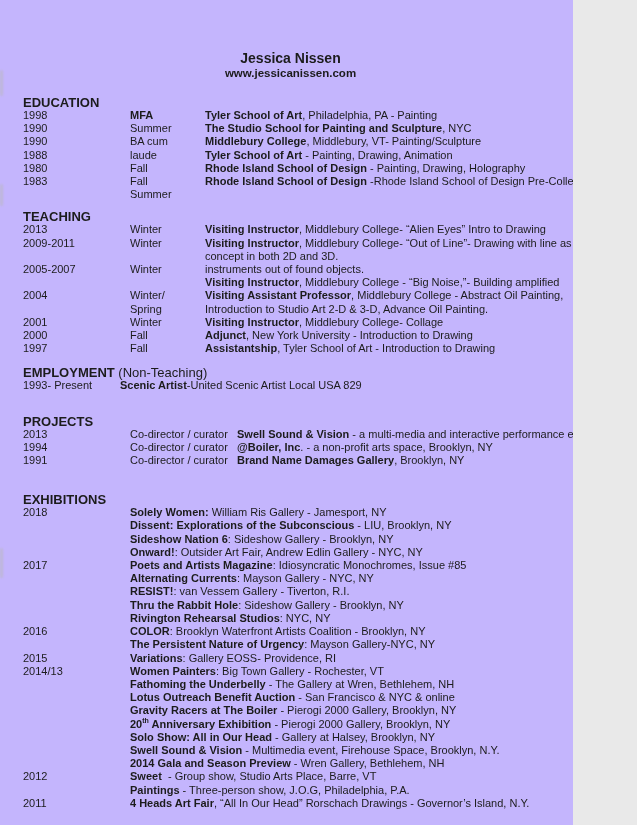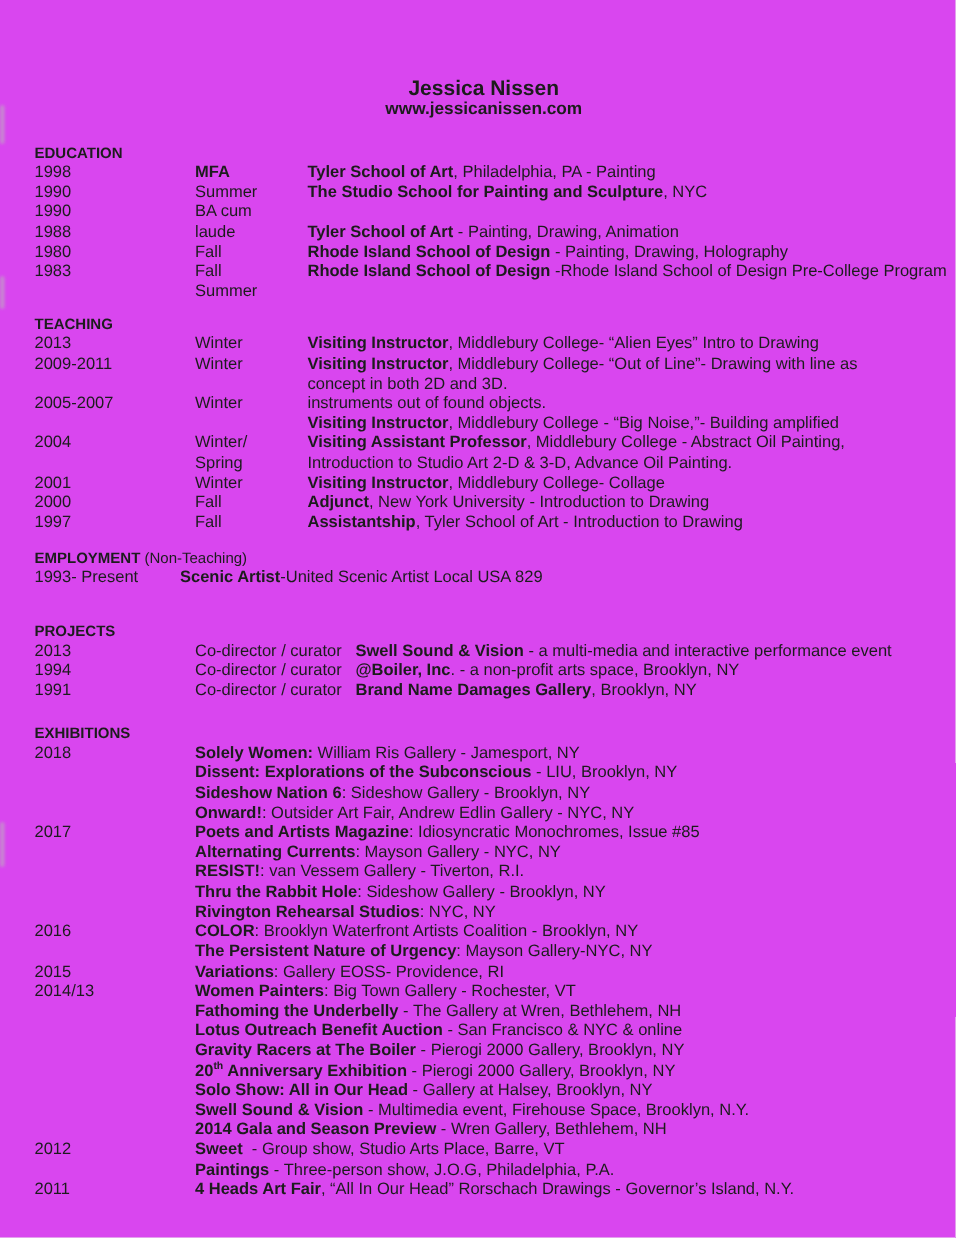--- a/index.html
+++ b/index.html
@@ -1,39 +1,39 @@
 <!DOCTYPE html>
 <html><head>
 <meta charset="utf-8">
 <style>
   html,body{margin:0;padding:0;background:#e9e9e9;}
   .page{
     position:relative;
-    width:637px;height:825px;
+    width:573px;height:825px;
     margin:0;
-    background:#d946ef;
+    background:#c4b5fd;
     box-sizing:border-box;
     padding:50px 15px 0 23px;
     font-family:"Liberation Sans","DejaVu Sans",sans-serif;
     font-size:11px;line-height:13.2px;
     color:#1c1c1c;
     overflow:hidden;
   }
   header{text-align:center;}
   .name{font-size:14px;font-weight:bold;line-height:17px;}
   .site{font-size:11.5px;font-weight:bold;line-height:13px;}
   section h2{
-    font-size:10px;font-weight:bold;line-height:13px;margin:0;
+    font-size:13px;font-weight:bold;line-height:13px;margin:0;
   }
   .hsuffix{font-weight:normal;}
   section.sec-education{margin-top:16px;}
   section.sec-teaching{margin-top:9px;}
   section.sec-employment{margin-top:11px;}
   section.sec-projects{margin-top:22px;}
-  section.sec-exhibitions{margin-top:16px;}
+  section.sec-exhibitions{margin-top:26px;}
   .row{display:grid;}
   .g3 .row{grid-template-columns:107px 75px 1fr;}
   .g3w .row{grid-template-columns:107px 107px 1fr;}
   .g2e .row{grid-template-columns:97px 1fr;}
   .g2x .row{grid-template-columns:107px 1fr;}
   .cell{min-width:0;}
   .line{white-space:nowrap;}
   b{font-weight:bold;}
   sup{font-size:7px;line-height:0;vertical-align:super;}
   .scan-artifact{
@@ -76,20 +76,23 @@
           </div>
           <div class="cell detail">
             <div class="line"><b>The Studio School for Painting and Sculpture</b>, NYC</div>
           </div>
         </div>
         <div class="row">
           <div class="cell year">1990</div>
           <div class="cell term">
             <div class="line">BA cum</div>
           </div>
+          <div class="cell detail">
+            <div class="line"><b>Middlebury College</b>, Middlebury, VT- Painting/Sculpture</div>
+          </div>
         </div>
         <div class="row">
           <div class="cell year">1988</div>
           <div class="cell term">
             <div class="line">laude</div>
           </div>
           <div class="cell detail">
             <div class="line"><b>Tyler School of Art</b> - Painting, Drawing, Animation</div>
           </div>
         </div>

